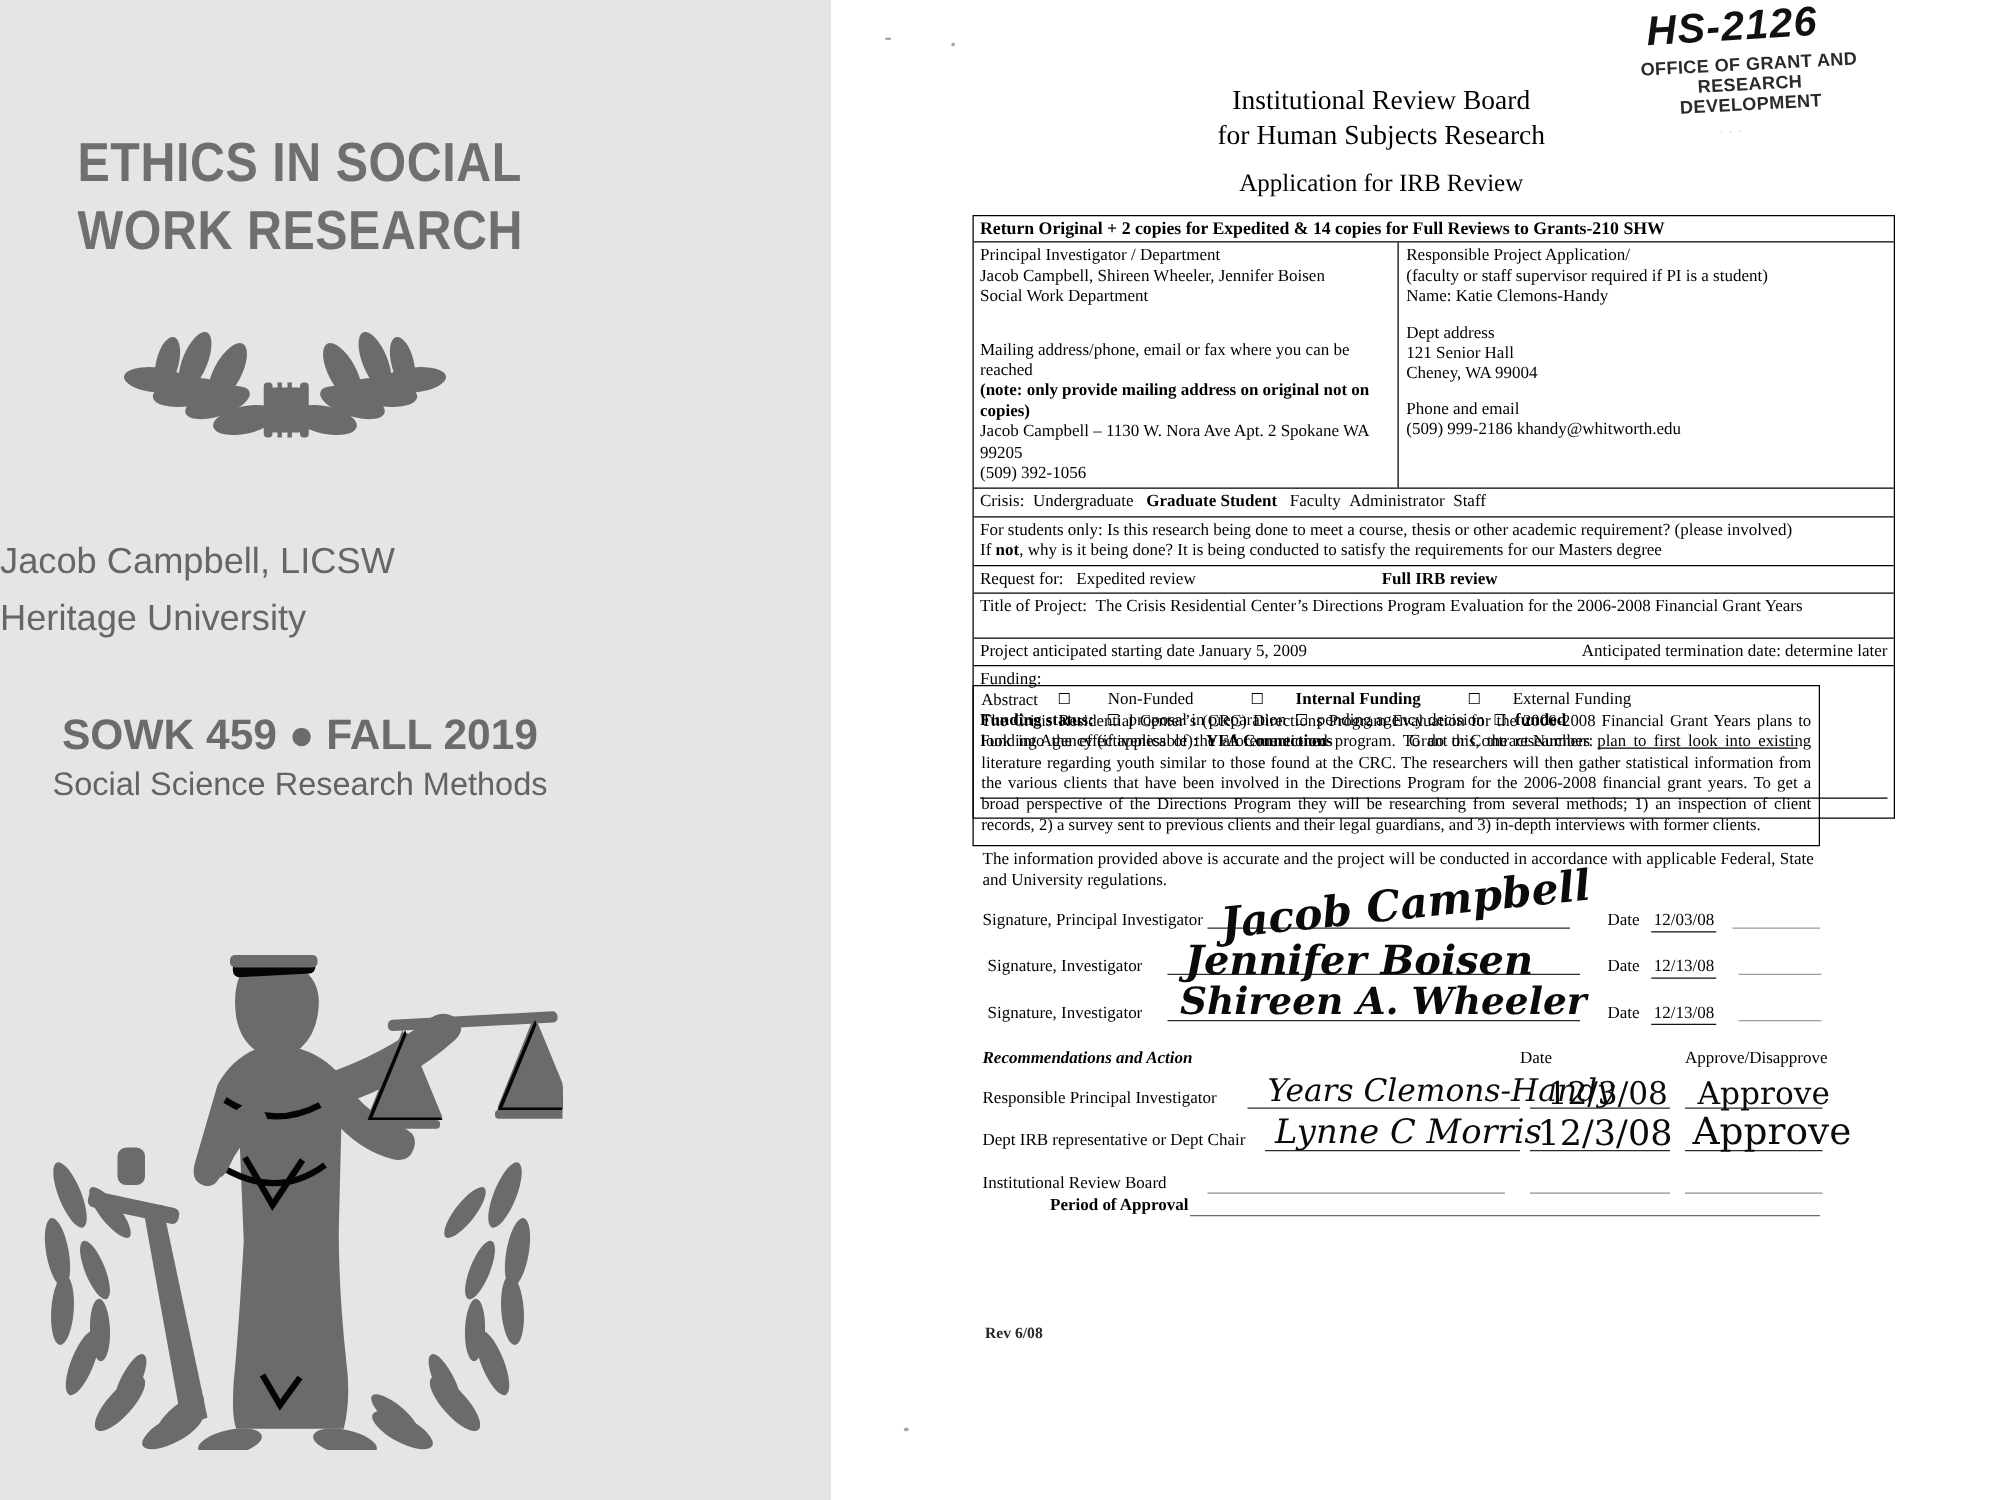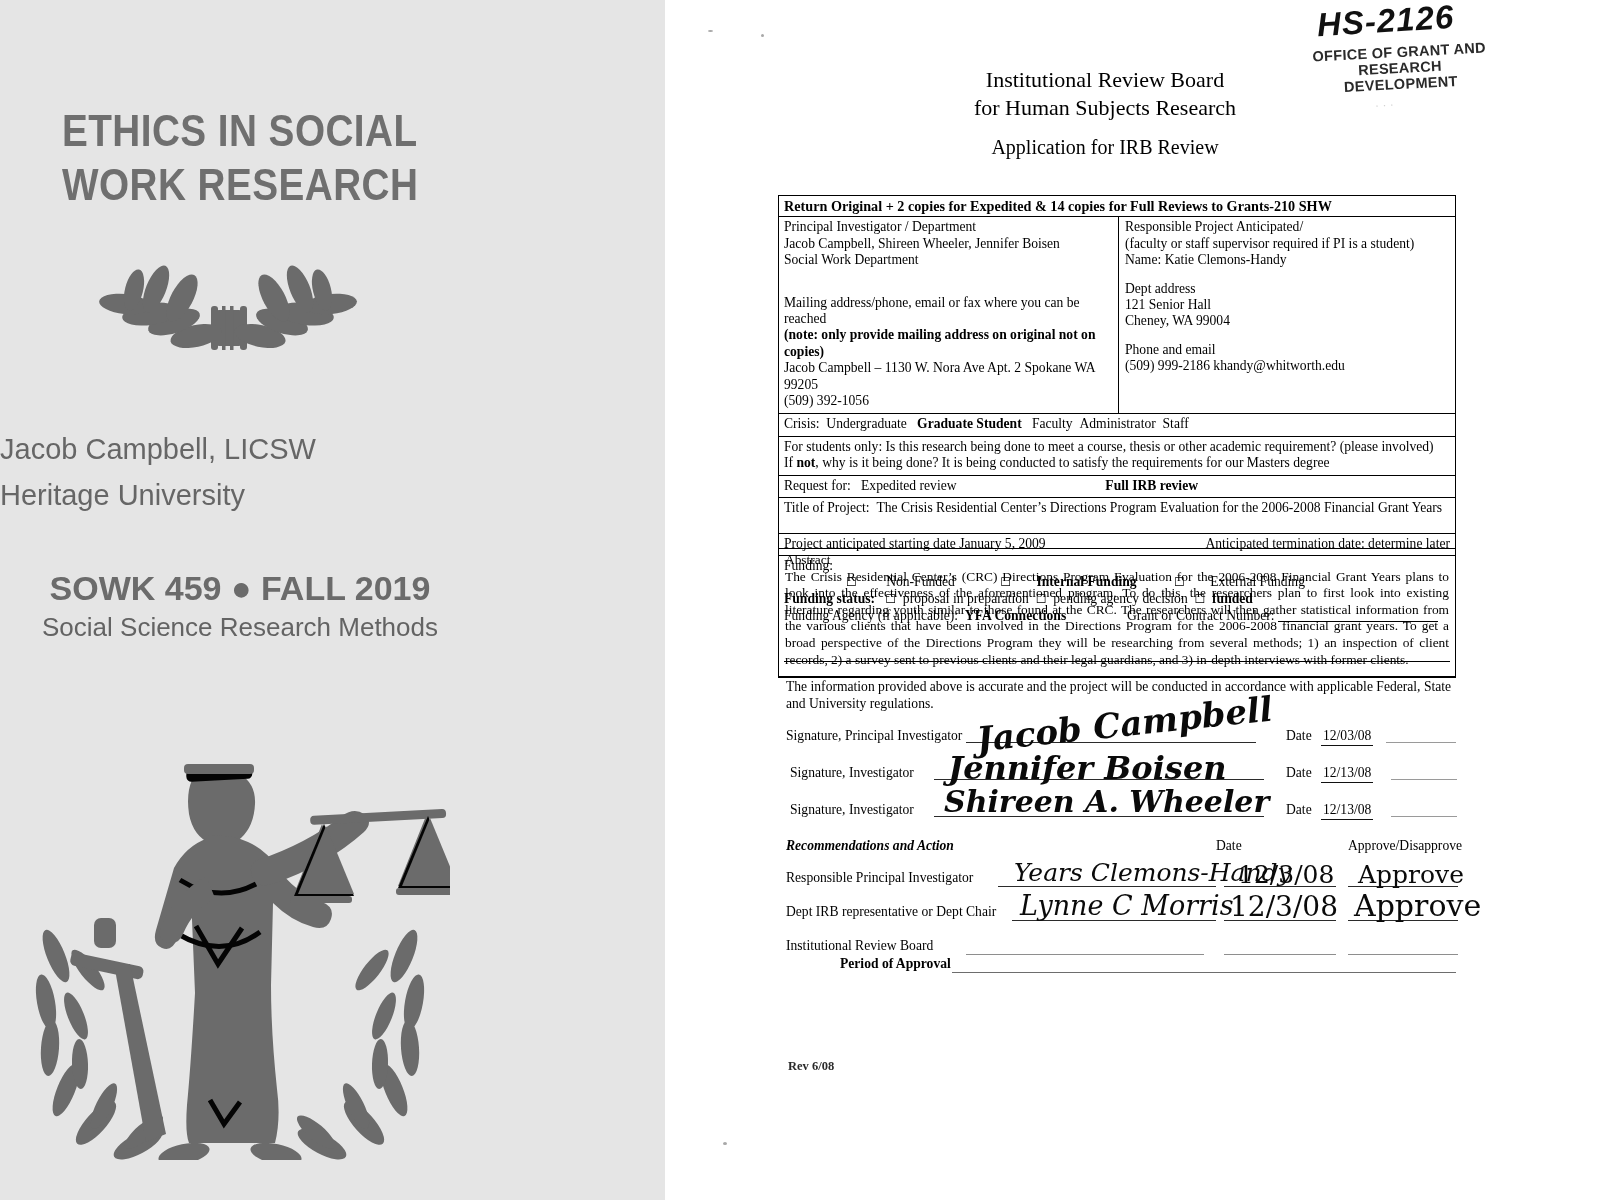--- a/index.html
+++ b/index.html
@@ -103,26 +103,25 @@
     white-space:pre-line;
   }
   .doc-subtitle{
     position:absolute;left:890px;top:136px;width:430px;
     text-align:center;
     font-size:20px;
   }
 
   
   .form{
-    position:absolute;left:778px;top:172px;width:678px;
+    position:absolute;left:778px;top:172px;width:738px;
     border:1.6px solid #000;
     box-sizing:border-box;
     font-size:13.6px;
     line-height:16.4px;
-    margin-top:23px;
   }
   .row{border-bottom:1.3px solid #000;box-sizing:border-box;}
   .row:last-child{border-bottom:none;}
   .bar{
     font-weight:bold;font-size:14.2px;
     padding:2px 0 2px 5px;
     border-bottom:1.3px solid #000;
   }
   .two-col{display:flex;}
   .col-l{width:340px;padding:2px 4px 4px 5px;border-right:1.3px solid #000;box-sizing:border-box;}
@@ -318,21 +317,21 @@
         <div>Principal Investigator / Department</div>
         <div>Jacob Campbell, Shireen Wheeler, Jennifer Boisen</div>
         <div>Social Work Department</div>
         <div class="gap"></div>
         <div>Mailing address/phone, email or fax where you can be reached</div>
         <div class="bold">(note:  only provide mailing address on original not on copies)</div>
         <div>Jacob Campbell – 1130 W. Nora Ave Apt. 2 Spokane WA 99205</div>
         <div>(509) 392-1056</div>
       </div>
       <div class="col-r">
-        <div>Responsible Project Anticipated/</div>
+        <div>Responsible Project Application/</div>
         <div>(faculty or staff supervisor required if PI is a student)</div>
         <div>Name: Katie Clemons-Handy</div>
         <div class="gap-sm"></div>
         <div>Dept address</div>
         <div>121 Senior Hall</div>
         <div>Cheney, WA 99004</div>
         <div class="gap-sm"></div>
         <div>Phone and email</div>
         <div>(509) 999-2186 khandy@whitworth.edu</div>
       </div>

